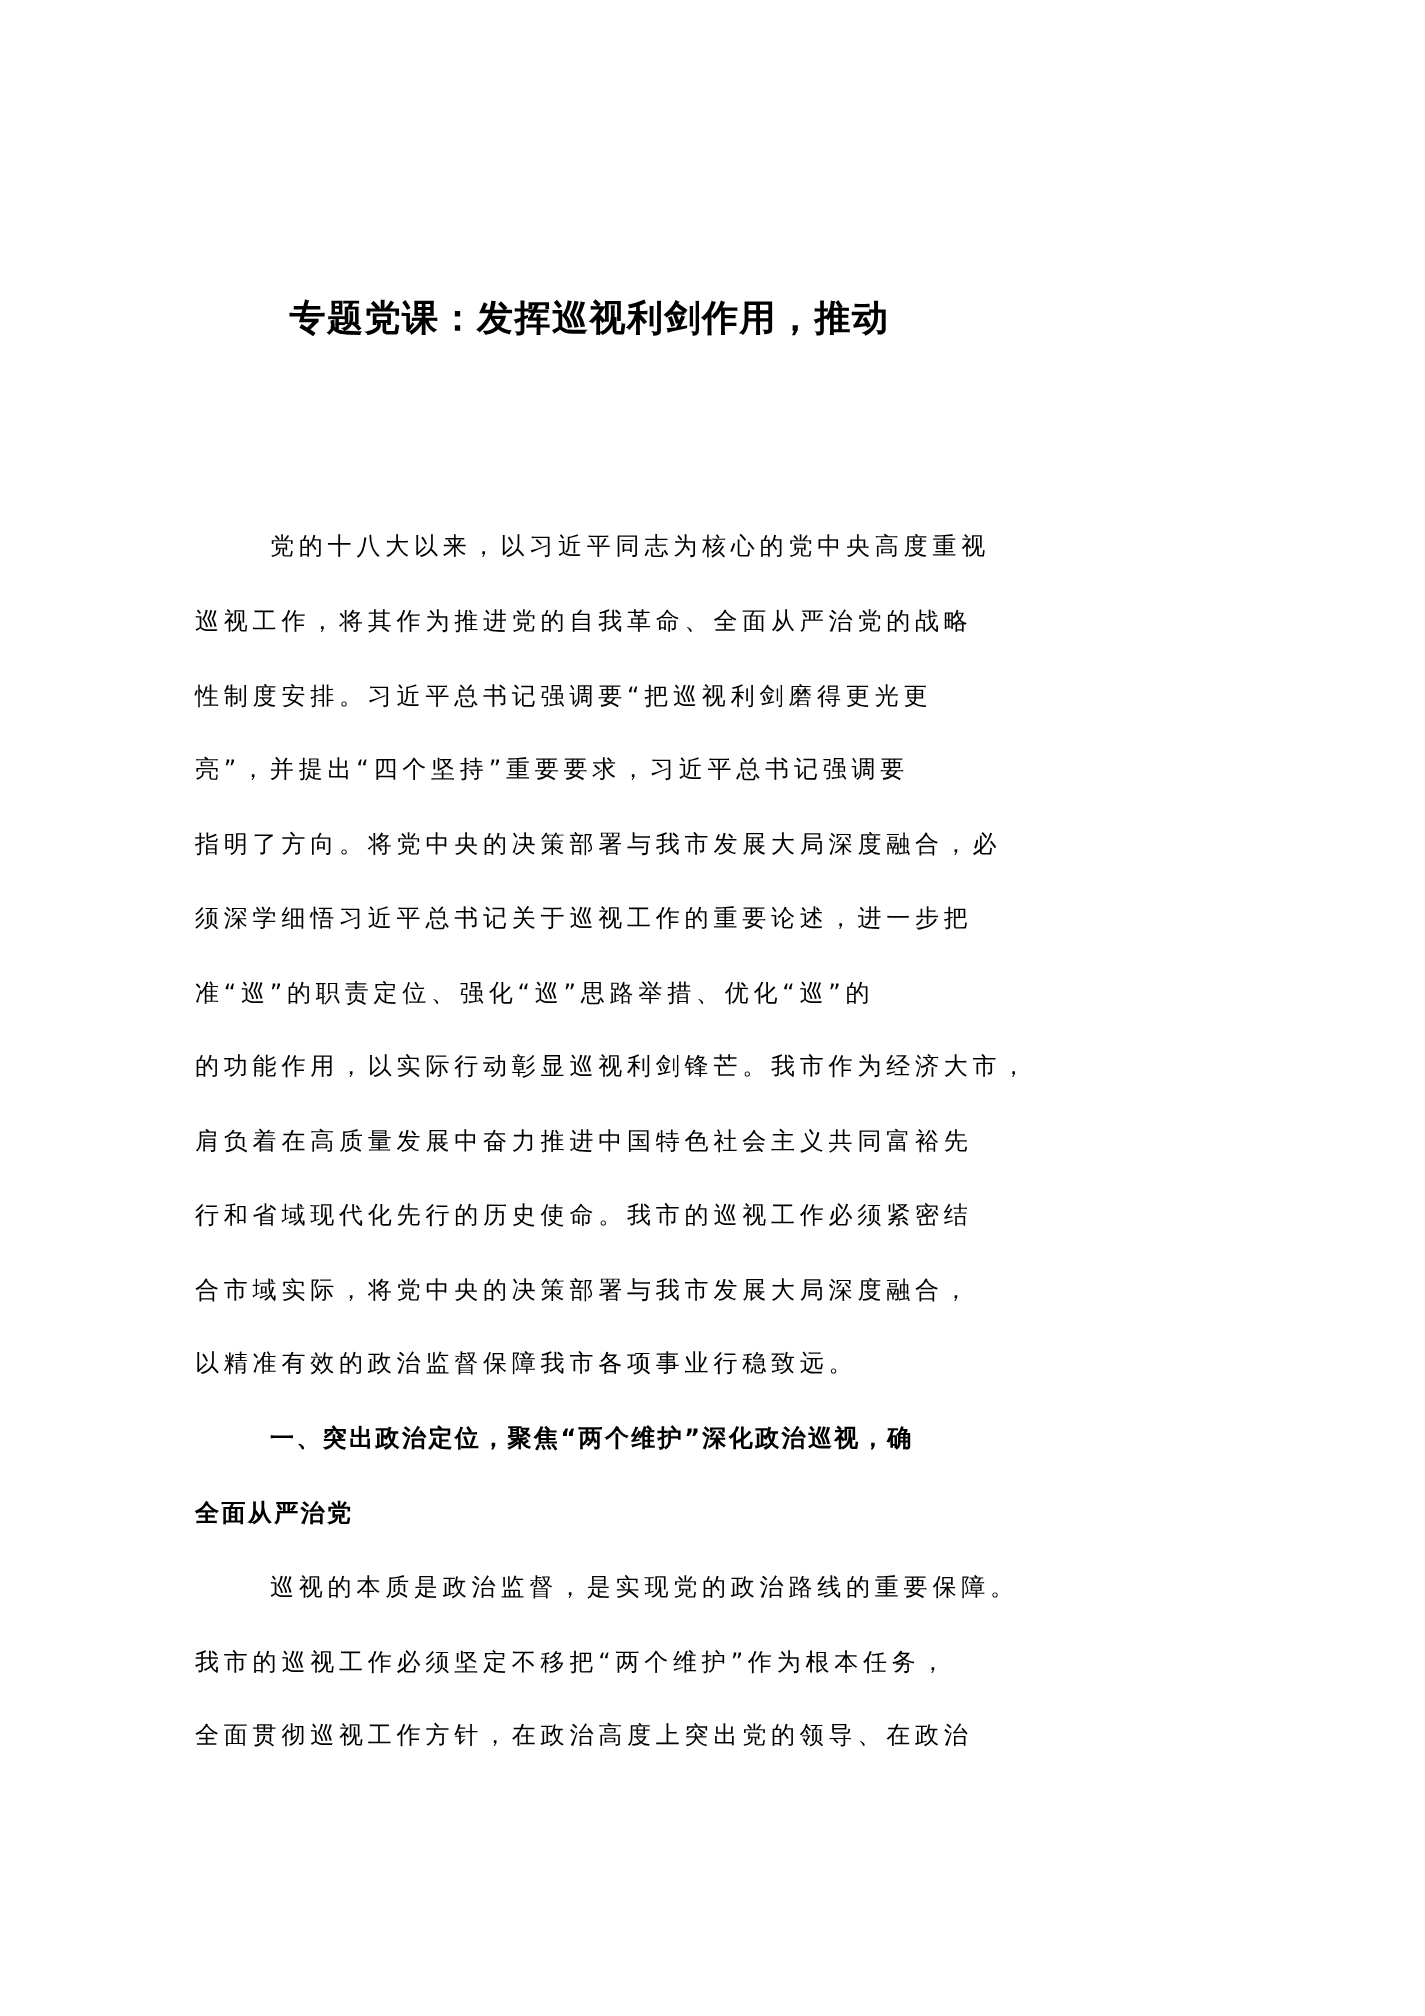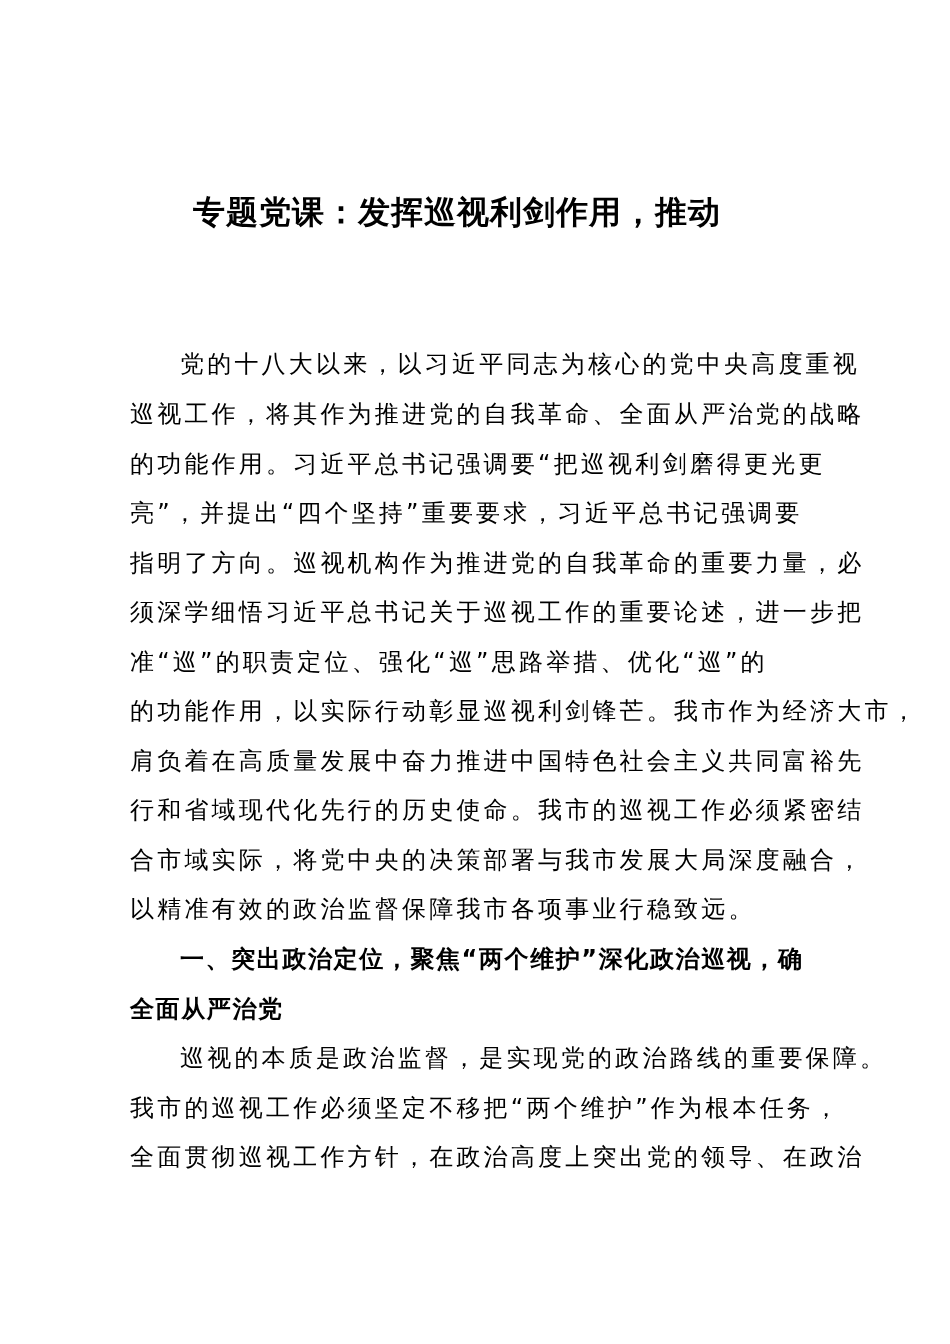--- a/index.html
+++ b/index.html
@@ -21,55 +21,55 @@
       top: 0;
       width: 950px;
       height: 1344px;
       background: #ffffff;
     }
     .title {
       position: absolute;
       left: 0;
       width: 950px;
       font-weight: bold;
-      font-size: 32px;
+      font-size: 24px;
       line-height: 44px;
       letter-spacing: 1px;
       white-space: nowrap;
     }
     .title-line-1 { top: 190px; left: 193px; width: auto; }
     .title-line-2 { top: 238px; left: 362px; width: auto; }
 
     .line {
       position: absolute;
       left: 130px;
-      font-size: 24px;
+      font-size: 16px;
       line-height: 30px;
       letter-spacing: 3.2px;
       white-space: nowrap;
     }
     .indent { left: 180px; }
     .heading {
       font-weight: bold;
       letter-spacing: 1.6px;
     }
   </style>
 </head>
 <body>
 
 <div class="page">
 
   <div class="title title-line-1">专题党课：发挥巡视利剑作用，推动</div>
 
   <div>
     <div class="line indent" style="top:349px">党的十八大以来，以习近平同志为核心的党中央高度重视</div>
     <div class="line" style="top:399px">巡视工作，将其作为推进党的自我革命、全面从严治党的战略</div>
-    <div class="line" style="top:449px">的功能作用。习近平总书记强调要“把巡视利剑磨得更光更</div>
+    <div class="line" style="top:449px">性制度安排。习近平总书记强调要“把巡视利剑磨得更光更</div>
     <div class="line" style="top:498px">亮”，并提出“四个坚持”重要要求，习近平总书记强调要</div>
-    <div class="line" style="top:548px">指明了方向。巡视机构作为推进党的自我革命的重要力量，必</div>
+    <div class="line" style="top:548px">指明了方向。将党中央的决策部署与我市发展大局深度融合，必</div>
     <div class="line" style="top:597px">须深学细悟习近平总书记关于巡视工作的重要论述，进一步把</div>
     <div class="line" style="top:647px">准“巡”的职责定位、强化“巡”思路举措、优化“巡”的</div>
     <div class="line" style="top:696px">的功能作用，以实际行动彰显巡视利剑锋芒。我市作为经济大市，</div>
     <div class="line" style="top:746px">肩负着在高质量发展中奋力推进中国特色社会主义共同富裕先</div>
     <div class="line" style="top:795px">行和省域现代化先行的历史使命。我市的巡视工作必须紧密结</div>
     <div class="line" style="top:845px">合市域实际，将党中央的决策部署与我市发展大局深度融合，</div>
     <div class="line" style="top:894px">以精准有效的政治监督保障我市各项事业行稳致远。</div>
   </div>
 
   <div>

